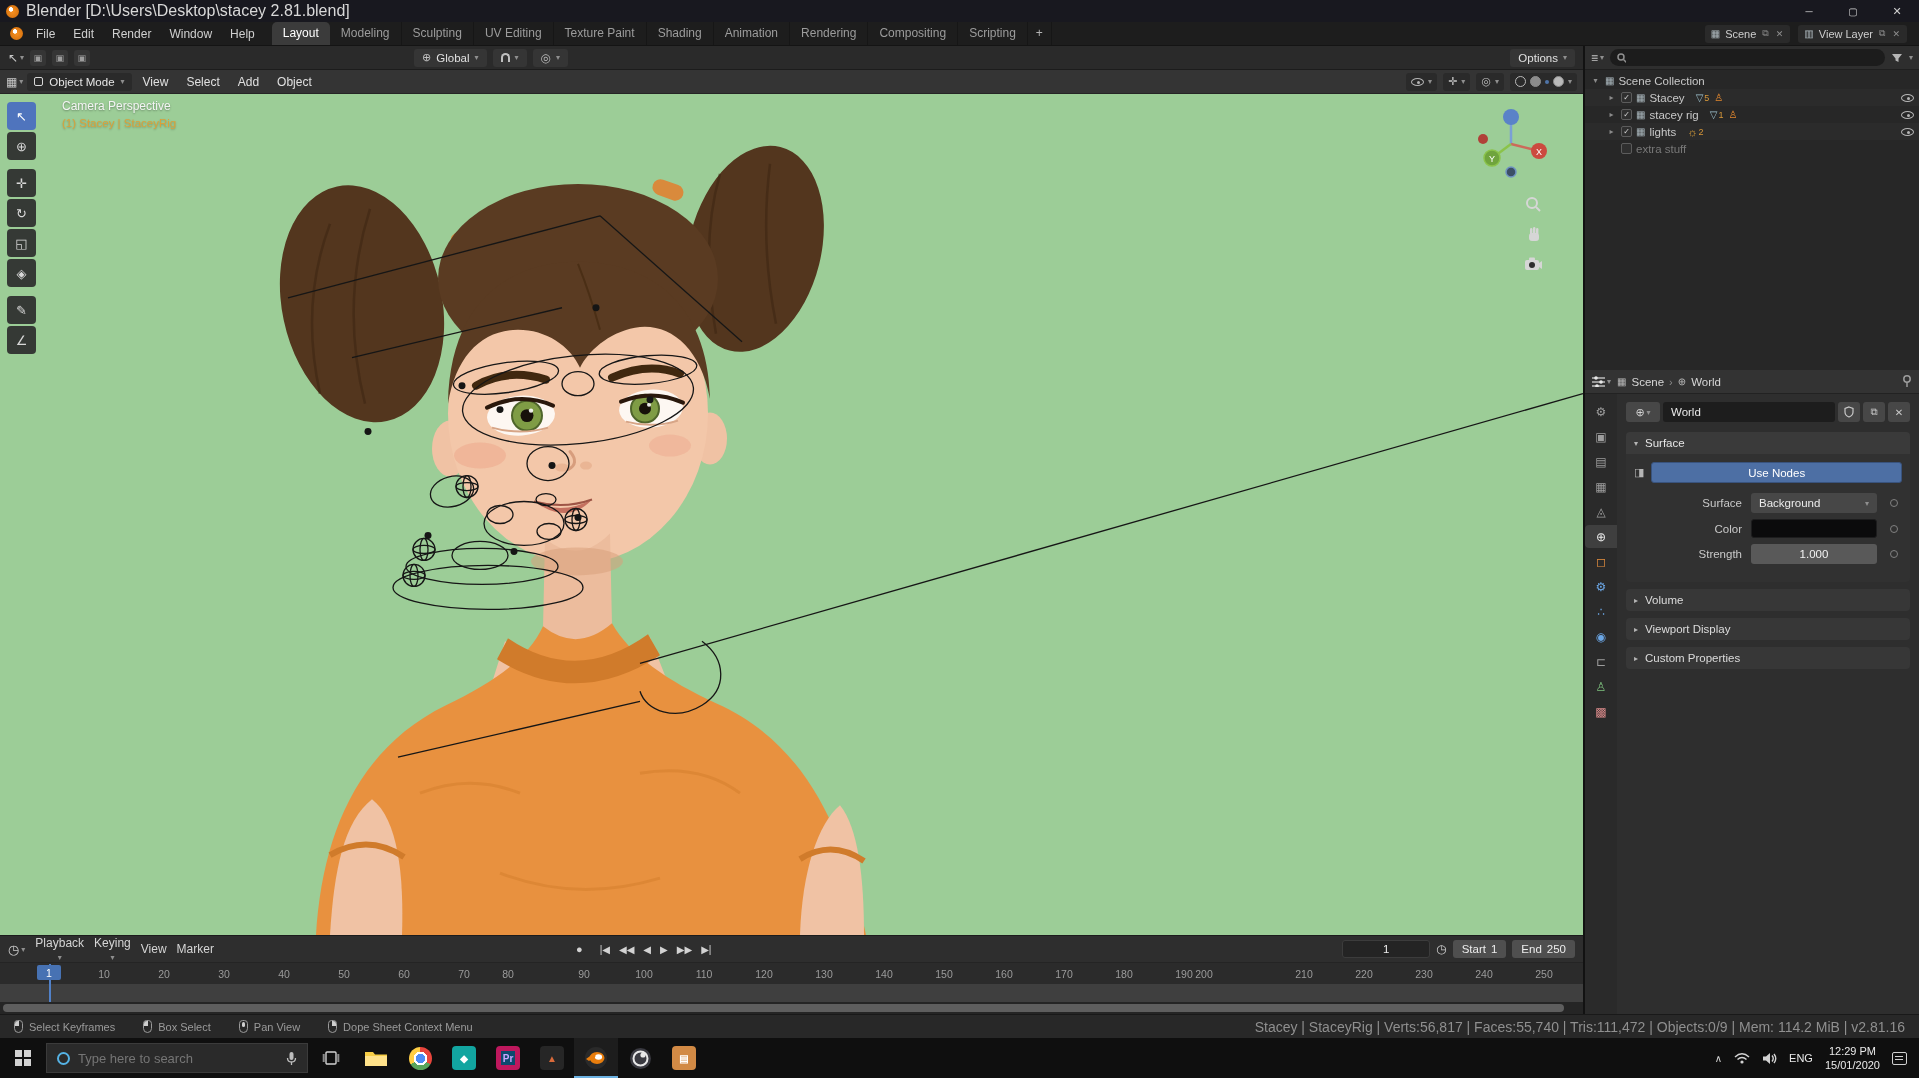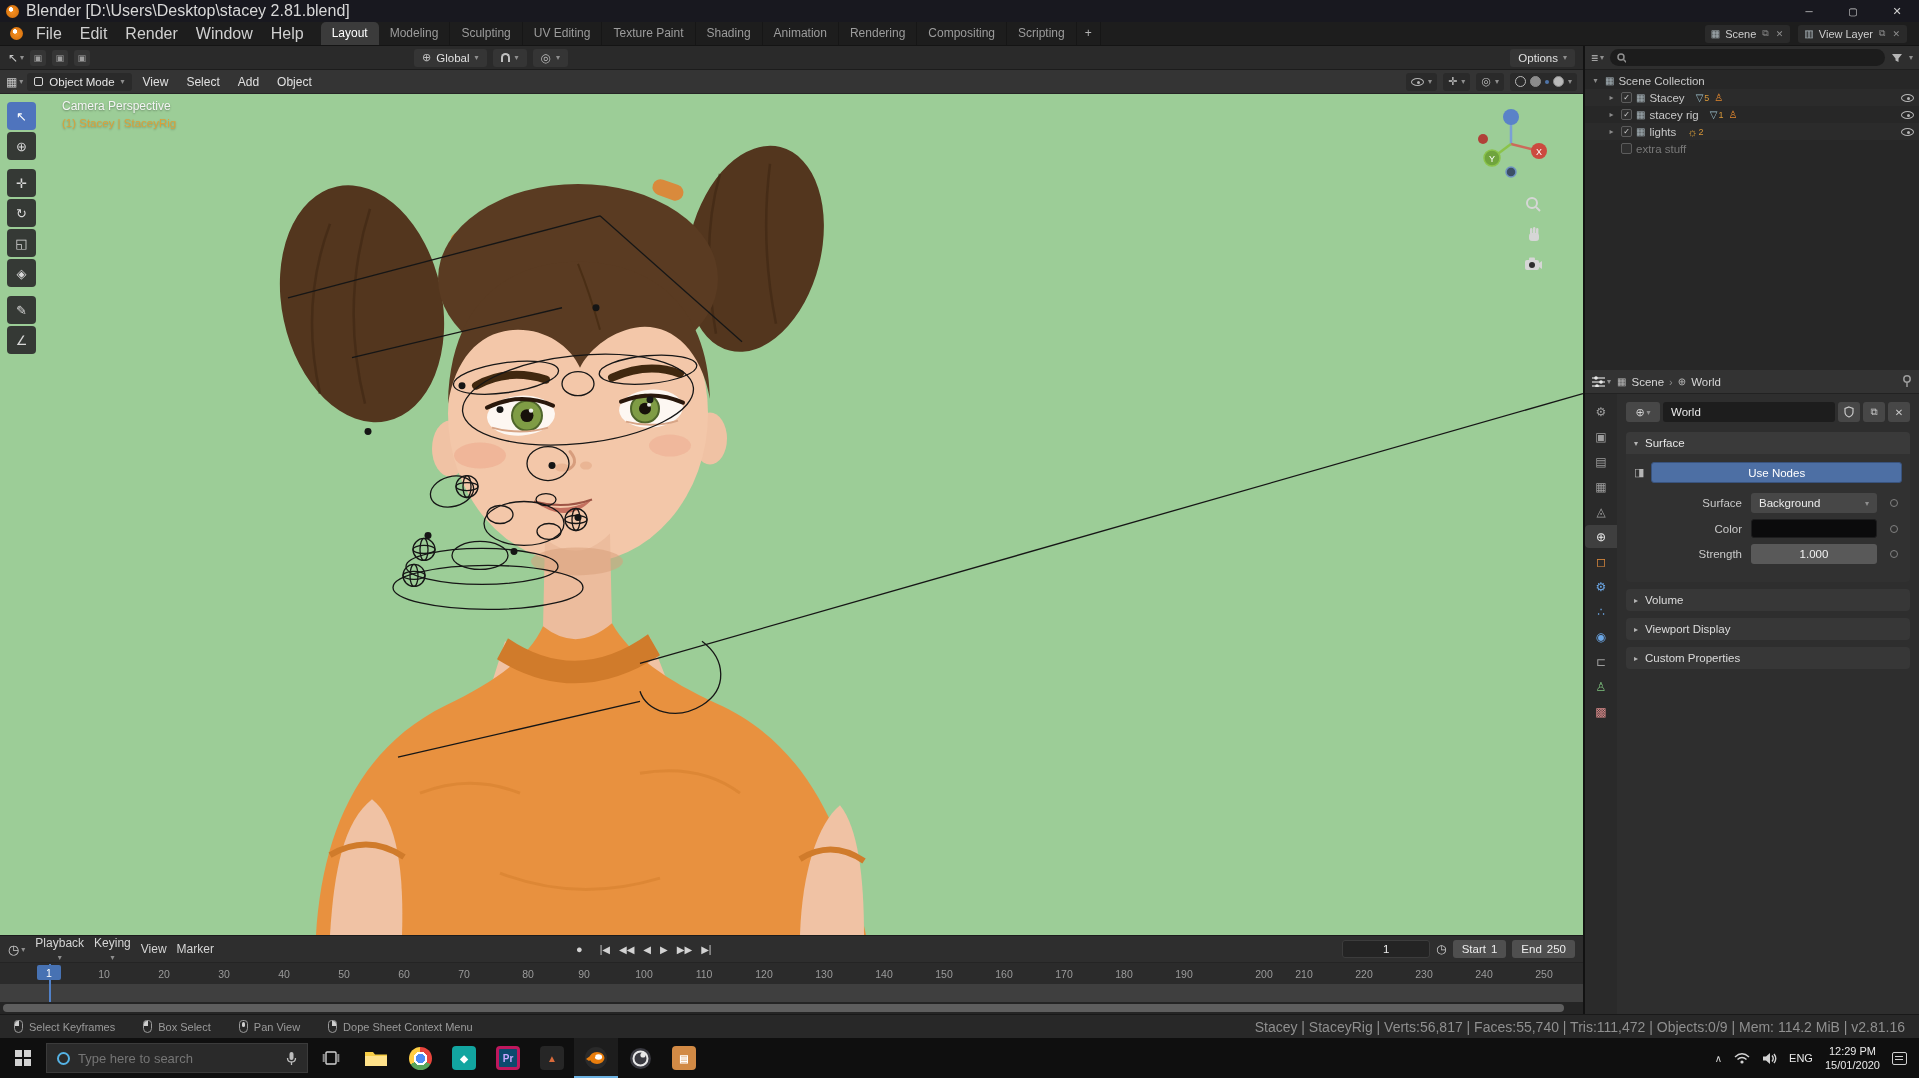--- a/index.html
+++ b/index.html
@@ -11,21 +11,21 @@
   .blogo { width:13px; height:13px; border-radius:50%;
            background: radial-gradient(circle at 38% 34%, #fff 0 2px, transparent 2.5px), radial-gradient(#f79122, #cf6b0a); }
   .titletext { color:#d8d8d8; font-size:16px; margin-left:7px; }
   .wincontrols { margin-left:auto; display:flex; height:100%; }
   .wc { width:44px; height:100%; display:flex; align-items:center; justify-content:center; color:#cfcfcf; font-size:10px; }
   .wc.close { font-size:11px; }
 
   
   .menubar { height:24px; background:#1d1d1d; display:flex; align-items:center; padding:0 6px; flex:0 0 auto; border-bottom:1px solid #141414; }
   .menubar .blogo { margin:0 4px; }
-  .menu { color:#d0d0d0; font-size:16px; padding:0 9px; line-height:24px; }
+  .menu { color:#d0d0d0; font-size:12px; padding:0 9px; line-height:24px; }
   .tabs { display:flex; margin-left:8px; height:100%; }
   .tab { color:#9c9c9c; font-size:12px; padding:0 11px; line-height:23px; border-right:1px solid #161616; }
   .tab.active { background:#3b3b3b; color:#fff; border-radius:5px 5px 0 0; border-right:none; }
   .tab.add { color:#b5b5b5; padding:0 8px; }
   .topbar-right { margin-left:auto; display:flex; gap:8px; margin-right:6px; }
   .selector { background:#2a2a2a; height:18px; border-radius:3px; display:flex; align-items:center; gap:5px; padding:0 6px; }
   .selector .glyph { color:#aeb9be; font-size:10px; }
   .selector .lab { color:#cfcfcf; font-size:11px; }
   .selector .mini { color:#8f8f8f; font-size:9px; padding:0 1px; }
 
@@ -505,33 +505,33 @@
         </div>
         <div class="tl-body">
           <div class="ruler">
             <span class="tick" style="left:84px">10</span>
             <span class="tick" style="left:144px">20</span>
             <span class="tick" style="left:204px">30</span>
             <span class="tick" style="left:264px">40</span>
             <span class="tick" style="left:324px">50</span>
             <span class="tick" style="left:384px">60</span>
             <span class="tick" style="left:444px">70</span>
-            <span class="tick" style="left:508px">80</span>
+            <span class="tick" style="left:488px">80</span>
             <span class="tick" style="left:564px">90</span>
             <span class="tick" style="left:624px">100</span>
             <span class="tick" style="left:684px">110</span>
             <span class="tick" style="left:744px">120</span>
             <span class="tick" style="left:804px">130</span>
             <span class="tick" style="left:864px">140</span>
             <span class="tick" style="left:924px">150</span>
             <span class="tick" style="left:984px">160</span>
             <span class="tick" style="left:1044px">170</span>
             <span class="tick" style="left:1104px">180</span>
             <span class="tick" style="left:1164px">190</span>
-            <span class="tick" style="left:1244px">200</span>
+            <span class="tick" style="left:1184px">200</span>
             <span class="tick" style="left:1284px">210</span>
             <span class="tick" style="left:1344px">220</span>
             <span class="tick" style="left:1404px">230</span>
             <span class="tick" style="left:1464px">240</span>
             <span class="tick" style="left:1524px">250</span>
           </div>
           <div class="track"></div>
           <div class="playhead"></div>
           <div class="framebadge">1</div>
         </div>
@@ -771,21 +771,21 @@
           <rect x="1" y="8" width="22" height="10" fill="#ffe28a"></rect>
         </svg>
     </div>
     <div class="tb-app">
         <span class="chrome"></span>
       </div>
     <div class="tb-app">
         <span class="appic" style="background:#12a5a0;color:#fff;">◆</span>
       </div>
     <div class="tb-app">
-        <span class="appic" style="background:#0c4a6e;color:#c7a6ff;border:3px solid #be185d;">Pr</span>
+        <span class="appic" style="background:#0c4a6e;color:#c7a6ff;border:5px solid #be185d;">Pr</span>
       </div>
     <div class="tb-app">
         <span class="appic" style="background:#262626;color:#d96a3a;">▲</span>
       </div>
     <div class="tb-app active">
       <svg width="24" height="24">
           <circle cx="12" cy="12" r="11" fill="#2a2a2a"></circle>
           <ellipse cx="13" cy="12" rx="7.5" ry="6" fill="#e87d0d"></ellipse>
           <ellipse cx="14.5" cy="11" rx="3.6" ry="2.8" fill="#fff"></ellipse>
           <path d="M2,13 L9,8 L12,10 L5,15 Z" fill="#e87d0d"></path>

